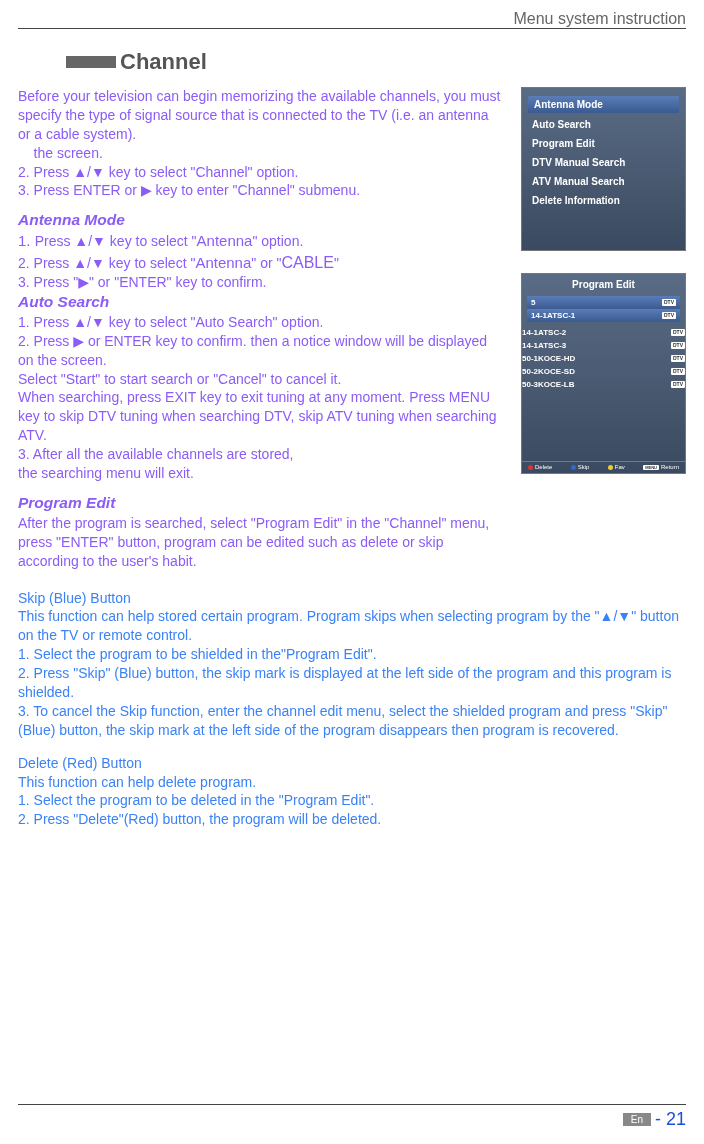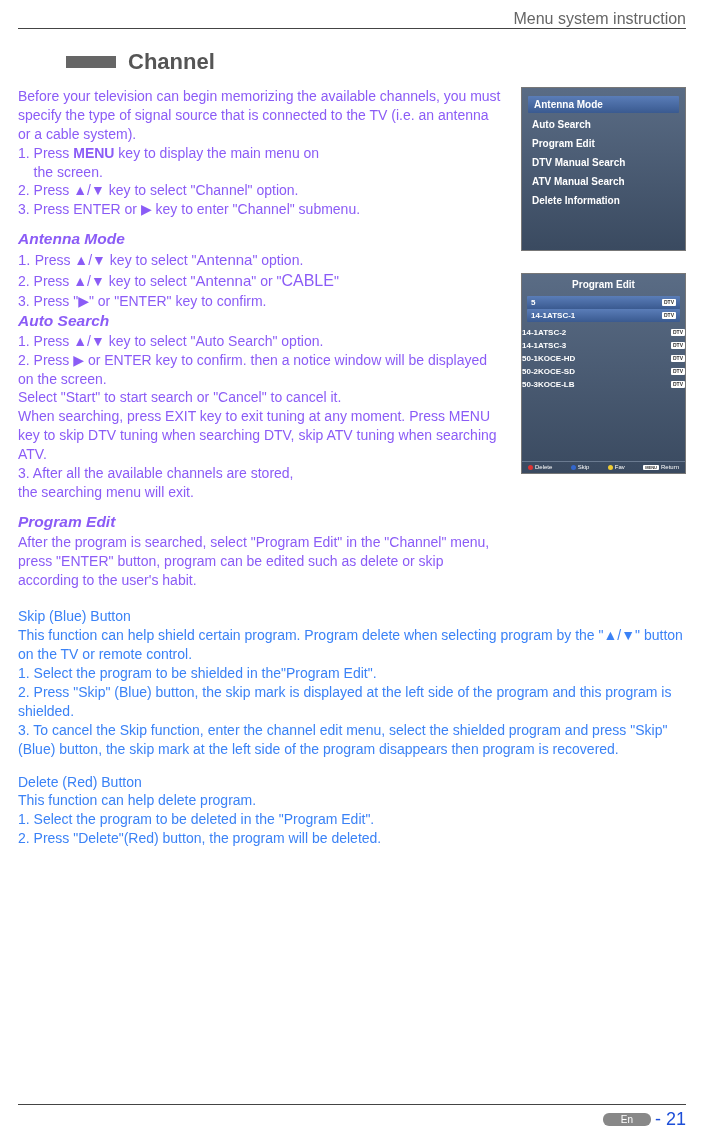--- a/index.html
+++ b/index.html
@@ -16,21 +16,21 @@
     text-align: right;
     font-size: 16px;
     color: #666;
     border-bottom: 1px solid #444;
     padding-bottom: 0;
     margin-bottom: 20px;
   }
   .section-title-row {
     display: flex;
     align-items: center;
-    gap: 12px;
+    gap: 4px;
     margin-bottom: 12px;
     padding-left: 48px;
   }
   .title-bar {
     width: 50px;
     height: 12px;
     background: #666;
   }
   .section-title {
     font-size: 22px;
@@ -158,45 +158,42 @@
     border-top: 1px solid #444;
     padding-top: 4px;
     display: flex;
     justify-content: flex-end;
     align-items: center;
     gap: 4px;
   }
   .en-badge {
     background: #888;
     color: #fff;
-    border-radius: 6px;
-    font-size: 10px;
-    padding: 1px 18px;
+    border-radius: 0;
+    font-size: 10px;
+    padding: 1px 8px;
   }
   .page-num {
     font-size: 18px;
     color: #1d4ed8;
   }
 </style>
 </head>
 <body>
 
 <div class="hdr-right">Menu system instruction</div>
 
 <div class="section-title-row">
   <div class="title-bar"></div>
   <div class="section-title">Channel</div>
 </div>
 
 <div class="two-col">
   <div class="left-col">
     <p>Before your television can begin memorizing the available channels, you must specify the type of signal source that is connected to the TV (i.e. an antenna or a cable system).</p>
-    <p>
-      <span>1. Press </span><span class="b">MENU</span><span> key to display the main menu on</span>
-    </p>
     <p style="white-space:pre;">    the screen.</p>
     <p>2. Press ▲/▼ key to select "Channel" option.</p>
     <p>3. Press ENTER or ▶ key to enter "Channel" submenu.</p>
 
     <p class="subhead" style="margin-top:10px;">Antenna Mode</p>
     <p>
       <span style="font-size:15px;">1. </span><span>Press ▲/▼ key to select "</span><span style="font-size:15px;">Antenna</span><span>" option.</span>
     </p>
     <p>
       <span>2. Press  ▲/▼ key to select  "</span><span style="font-size:15px;">Antenna</span><span>"  or "</span><span style="font-size:16px;">CABLE</span><span>"</span>
@@ -274,21 +271,21 @@
           <span class="menu-key">MENU</span>
           <span>Return</span>
         </div>
       </div>
     </div>
   </div>
 </div>
 
 <div class="lower-block">
   <p>Skip (Blue) Button</p>
-  <p>This function can help shield certain program. Program delete when selecting program by the "▲/▼" button on the TV or  remote control.</p>
+  <p>This function can help stored certain program. Program skips when selecting program by the "▲/▼" button on the TV or  remote control.</p>
   <p>1. Select the program to be shielded in the"Program Edit".</p>
   <p>2. Press "Skip" (Blue) button, the skip mark is displayed at the left side of the program and this program is shielded.</p>
   <p>3. To cancel the Skip function, enter the channel edit menu, select the shielded program and press "Skip" (Blue) button, the skip mark at the left side of the program disappears then program is recovered.</p>
 
   <p style="margin-top:14px;">Delete (Red) Button</p>
   <p>This function can help delete program.</p>
   <p>1. Select the program to be deleted in the "Program Edit".</p>
   <p>2. Press "Delete"(Red) button, the program will be deleted.</p>
 </div>
 

